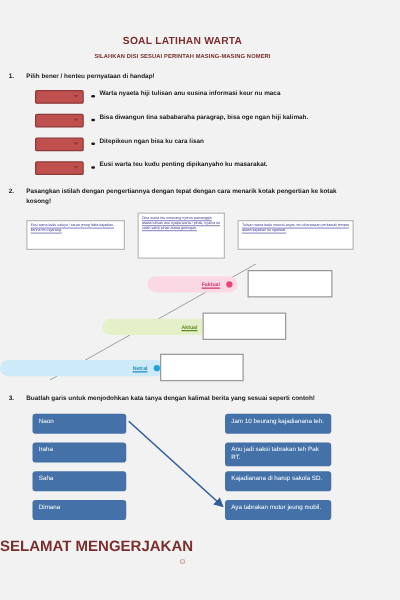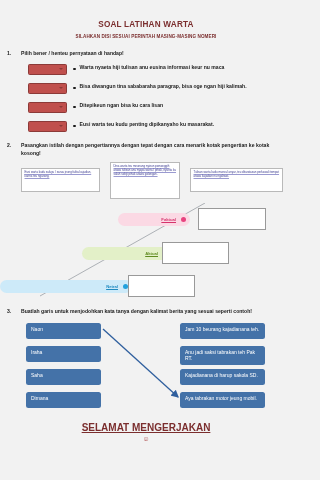--- a/index.html
+++ b/index.html
@@ -20,21 +20,21 @@
     background: #f2f2f2;
   }
 
   
   .title {
     text-align: center;
     color: #7b2e2e;
     font-size: 8.2px;
     font-weight: bold;
     letter-spacing: 0.2px;
-    padding-top: 20px;
+    padding-top: 28px;
   }
   .subtitle {
     text-align: center;
     color: #7b2e2e;
     font-size: 4.6px;
     font-weight: bold;
     letter-spacing: 0.1px;
     padding-top: 5px;
   }
 
@@ -221,26 +221,24 @@
 
   .arrow-svg {
     position: absolute;
     left: 0; top: 0;
     width: 292px; height: 92px;
     pointer-events: none;
   }
 
   
   .closing {
-    text-align: center;
     color: #7b2e2e;
-    font-size: 10px;
+    font-size: 12px;
     font-weight: bold;
     margin-top: 7px;
-    text-decoration: underline;
   }
   .smiley {
     text-align: center;
     color: #a44;
     font-size: 7px;
     margin-top: 2px;
   }
   .brand {
     position: absolute;
     right: 7px;

